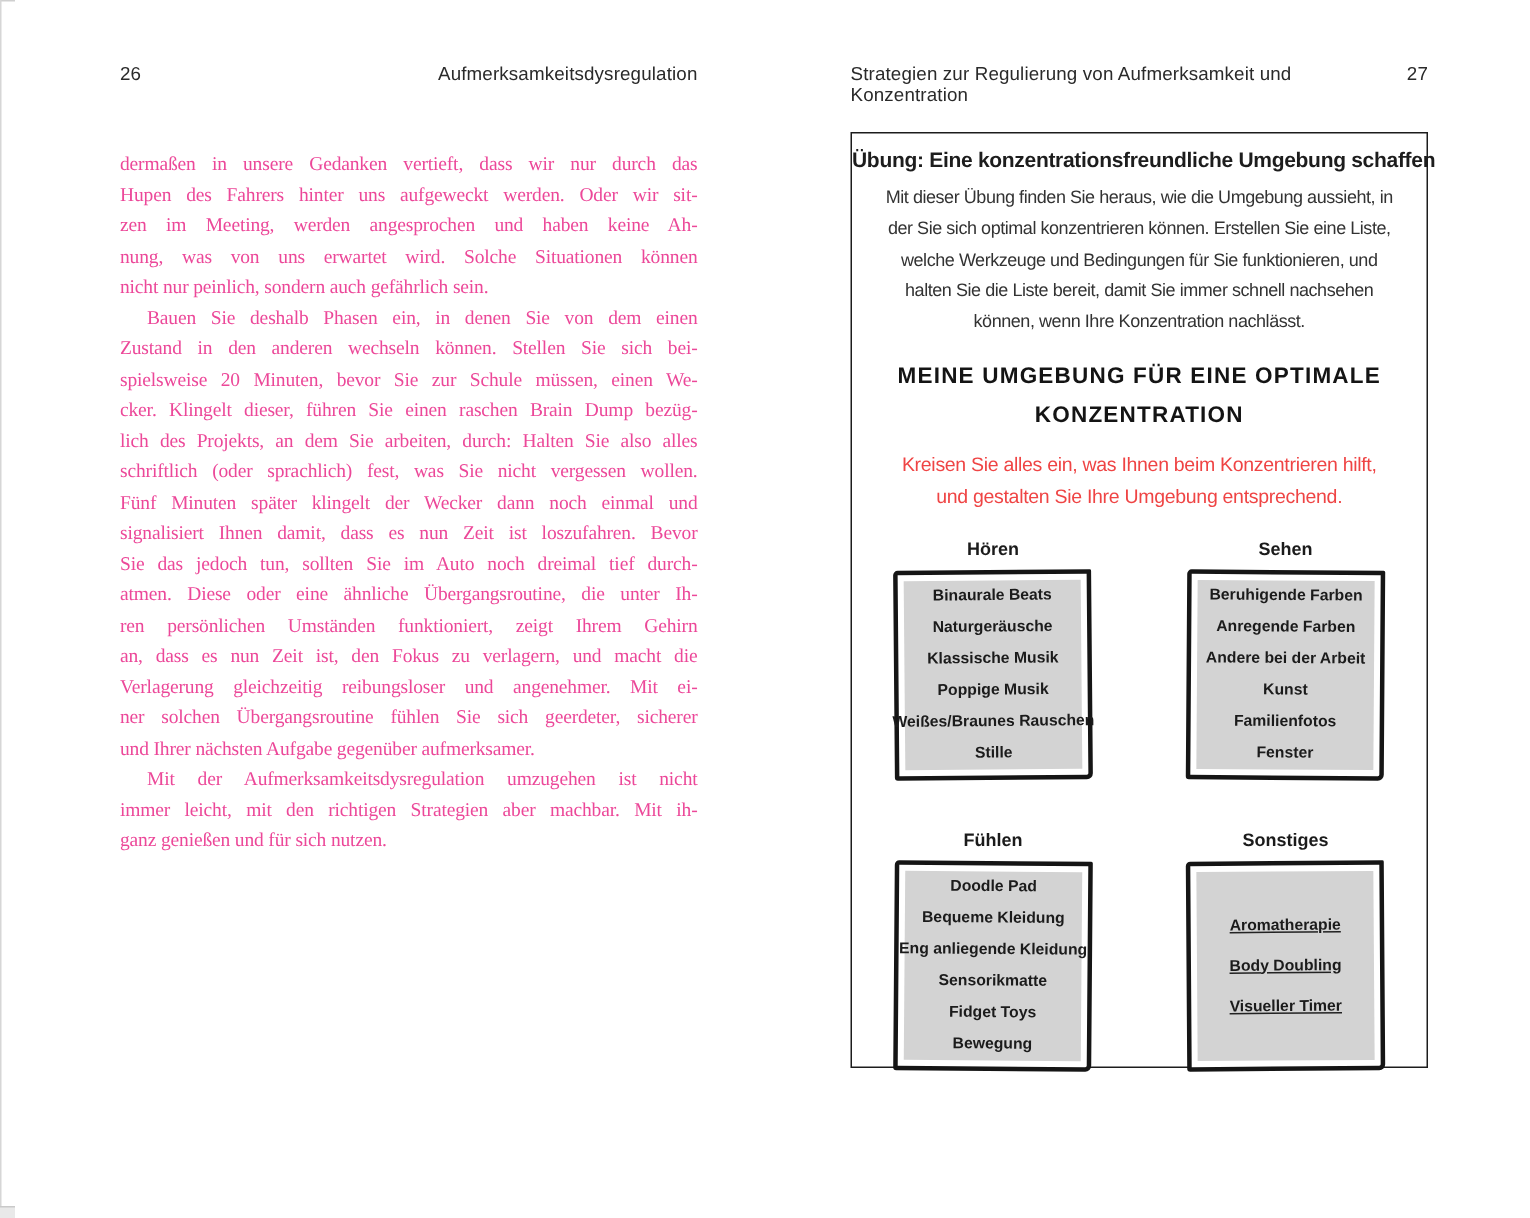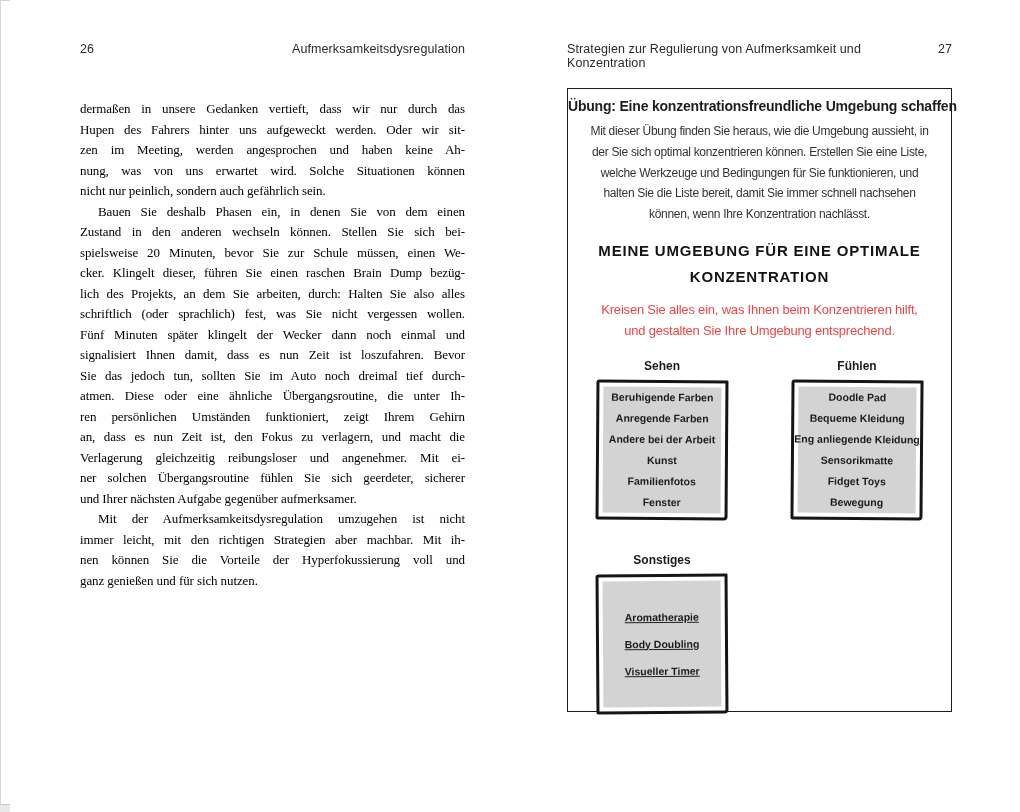--- a/index.html
+++ b/index.html
@@ -21,21 +21,21 @@
     position:absolute;top:42px;display:flex;justify-content:space-between;
     font-size:12.5px;color:#2a2a2a;letter-spacing:0.1px;
   }
   .page-left .runhead{left:70px;width:385px;}
   .page-right .runhead{left:57px;width:385px;}
 
   
   .body-text{
     position:absolute;left:70px;top:99px;width:385px;
     font-family:"Liberation Serif",serif;font-size:13px;letter-spacing:-0.1px;
-    color:#000000;
+    color:#ec4899;
   }
   .para{margin:0;}
   .bline{line-height:20.5px;text-align:justify;text-align-last:justify;white-space:normal;}
   .bline.last{text-align:right;text-align-last:left;}
   .bline.indent{text-indent:18px;}
 
   
   .exercise-box{
     position:absolute;left:57px;top:88px;width:385px;height:624px;
     box-sizing:border-box;border:1.5px solid #1c1c1c;background:#fff;
@@ -110,21 +110,20 @@
         <div class="bline">atmen. Diese oder eine ähnliche Übergangsroutine, die unter Ih-</div>
         <div class="bline">ren persönlichen Umständen funktioniert, zeigt Ihrem Gehirn</div>
         <div class="bline">an, dass es nun Zeit ist, den Fokus zu verlagern, und macht die</div>
         <div class="bline">Verlagerung gleichzeitig reibungsloser und angenehmer. Mit ei-</div>
         <div class="bline">ner solchen Übergangsroutine fühlen Sie sich geerdeter, sicherer</div>
         <div class="bline last">und Ihrer nächsten Aufgabe gegenüber aufmerksamer.</div>
       </div>
       <div class="para">
         <div class="bline indent">Mit der Aufmerksamkeitsdysregulation umzugehen ist nicht</div>
         <div class="bline">immer leicht, mit den richtigen Strategien aber machbar. Mit ih-</div>
-        <div class="bline">nen können Sie die Vorteile der Hyperfokussierung voll und</div>
         <div class="bline last">ganz genießen und für sich nutzen.</div>
       </div>
     </div>
 </div>
 
 <div class="page page-right">
   <div class="runhead">
     <span>Strategien zur Regulierung von Aufmerksamkeit und Konzentration</span>
     <span>27</span>
   </div>
@@ -140,20 +139,33 @@
     <div class="ws-title">
         <div class="wline">MEINE UMGEBUNG FÜR EINE OPTIMALE</div>
         <div class="wline">KONZENTRATION</div>
       </div>
     <div class="ws-instr">
         <div class="sline">Kreisen Sie alles ein, was Ihnen beim Konzentrieren hilft,</div>
         <div class="sline">und gestalten Sie Ihre Umgebung entsprechend.</div>
       </div>
     <div class="cat-grid">
         <div class="cat-cell">
+          <div class="cat-label">Hören</div>
+          <div class="sketch r0">
+            <div class="sketch-inner">
+              <div class="cat-item">Binaurale Beats</div>
+              <div class="cat-item">Naturgeräusche</div>
+              <div class="cat-item">Klassische Musik</div>
+              <div class="cat-item">Poppige Musik</div>
+              <div class="cat-item">Weißes/Braunes Rauschen</div>
+              <div class="cat-item">Stille</div>
+            </div>
+          </div>
+        </div>
+        <div class="cat-cell">
           <div class="cat-label">Sehen</div>
           <div class="sketch r1">
             <div class="sketch-inner">
               <div class="cat-item">Beruhigende Farben</div>
               <div class="cat-item">Anregende Farben</div>
               <div class="cat-item">Andere bei der Arbeit</div>
               <div class="cat-item">Kunst</div>
               <div class="cat-item">Familienfotos</div>
               <div class="cat-item">Fenster</div>
             </div>

